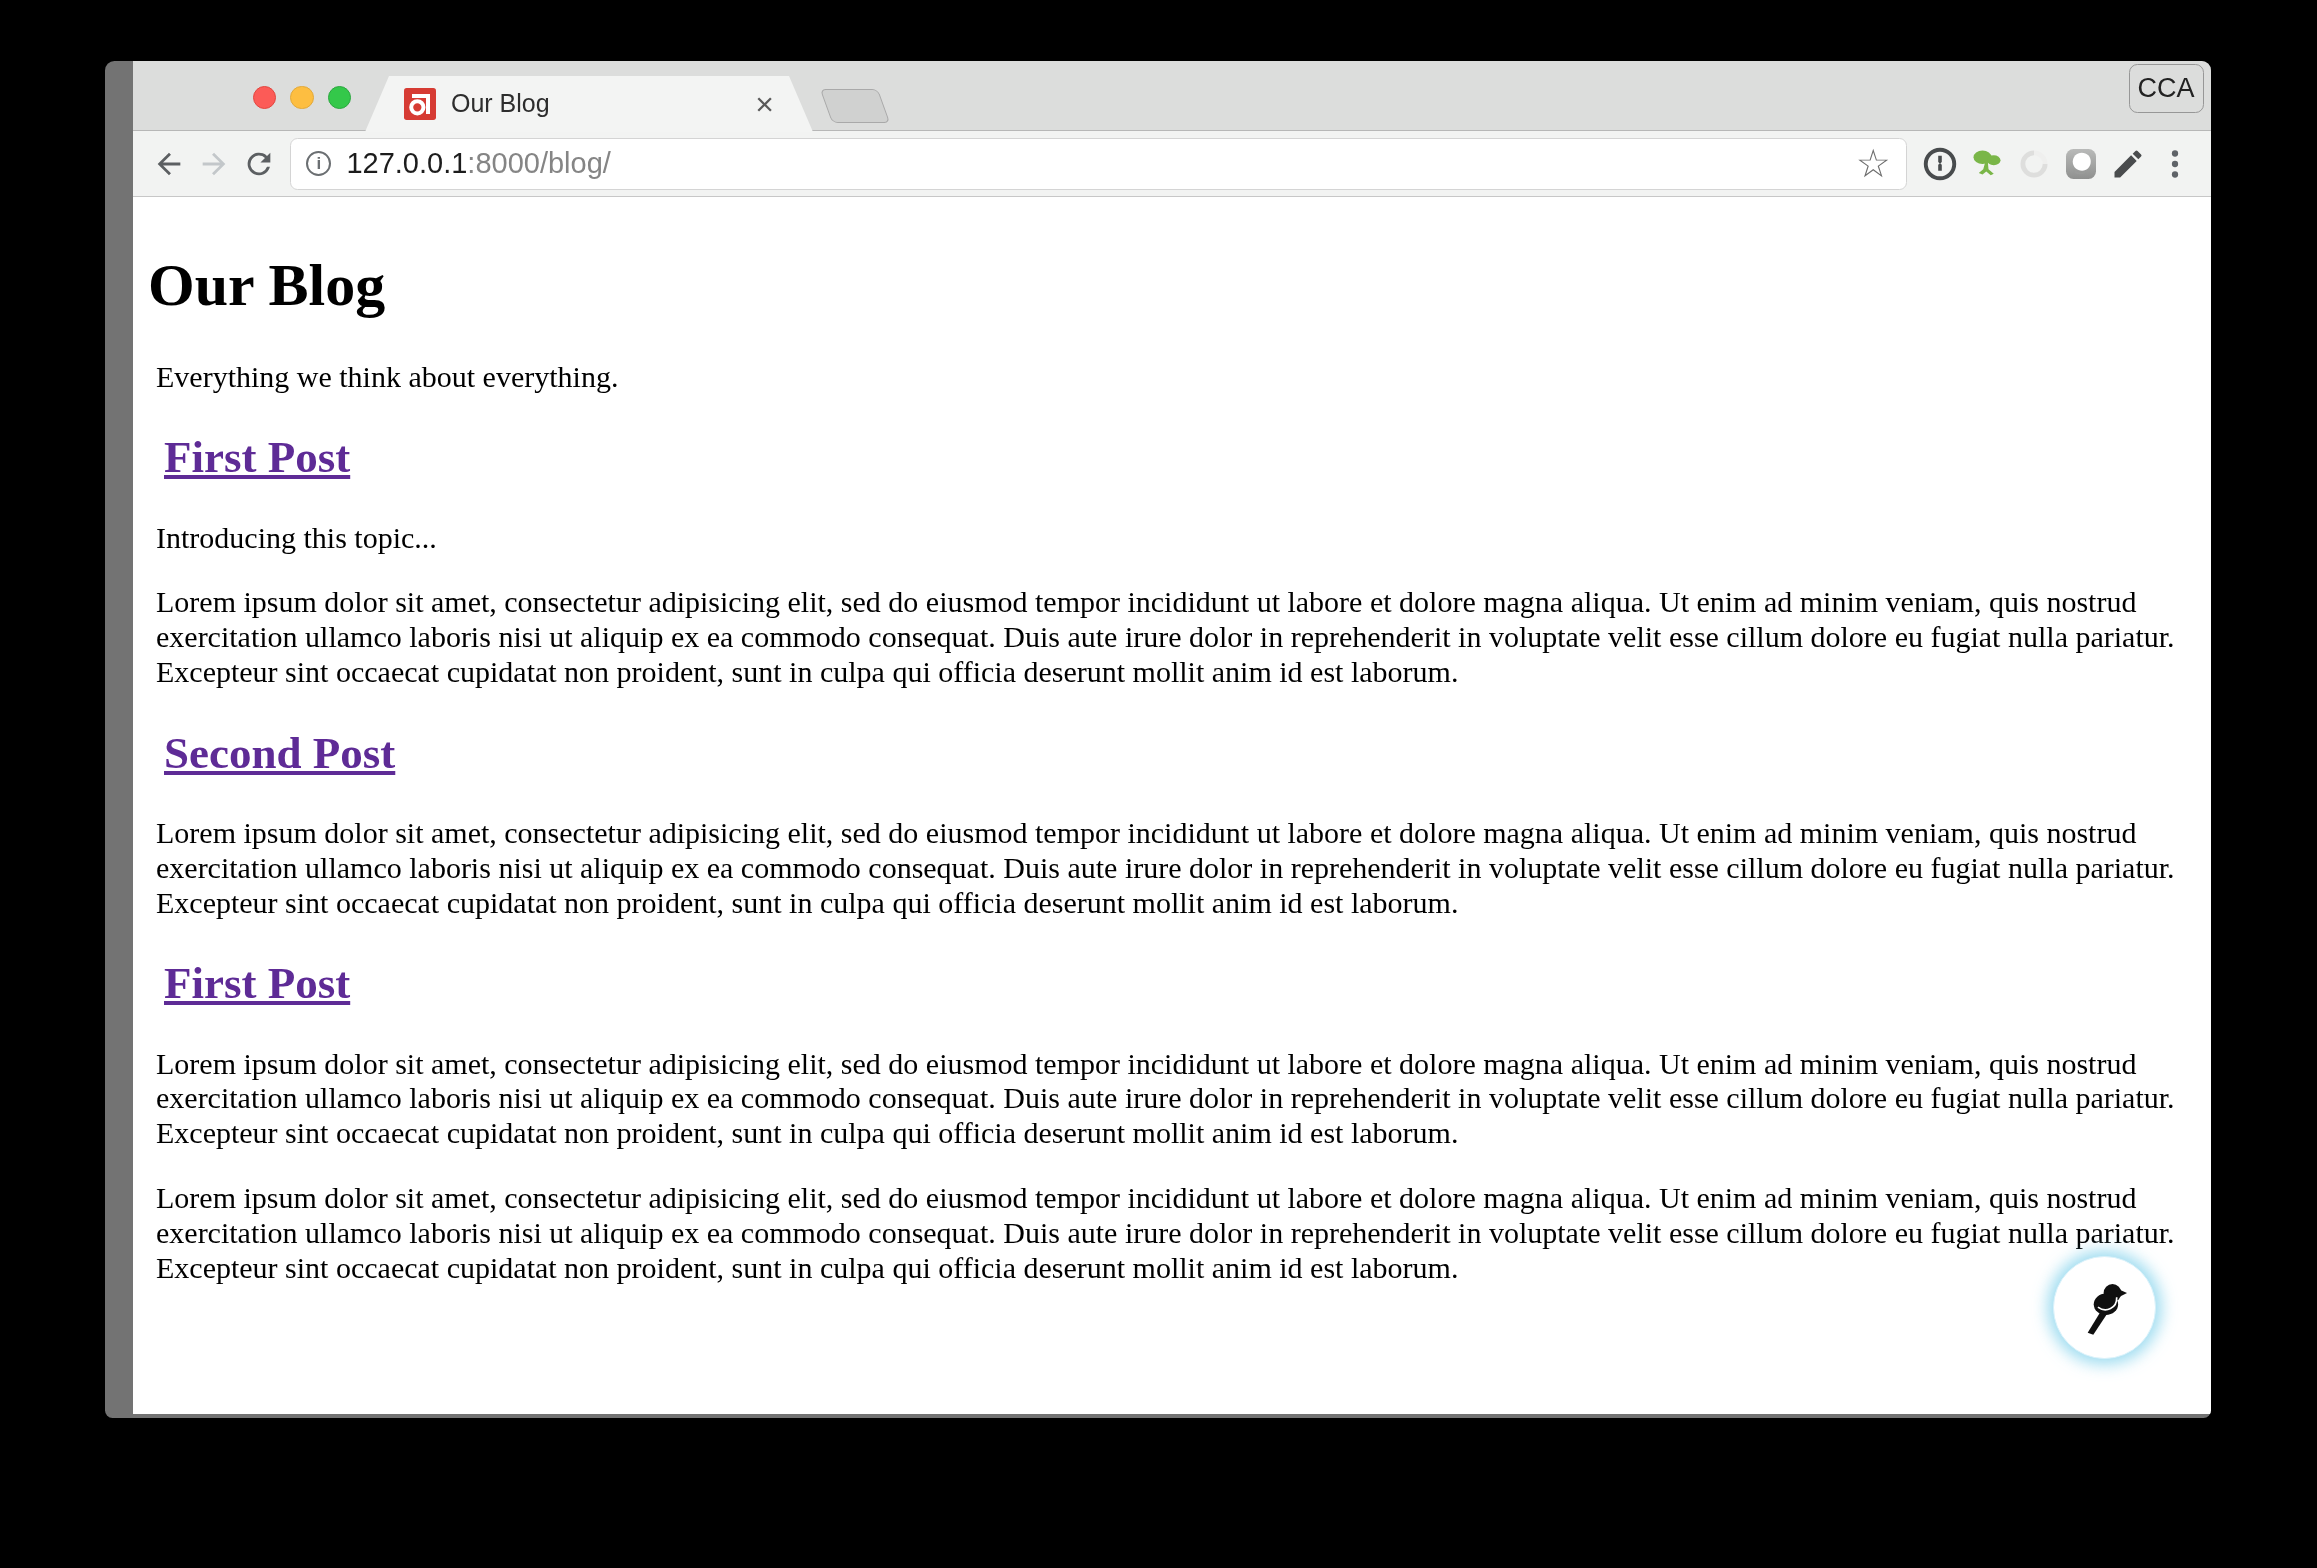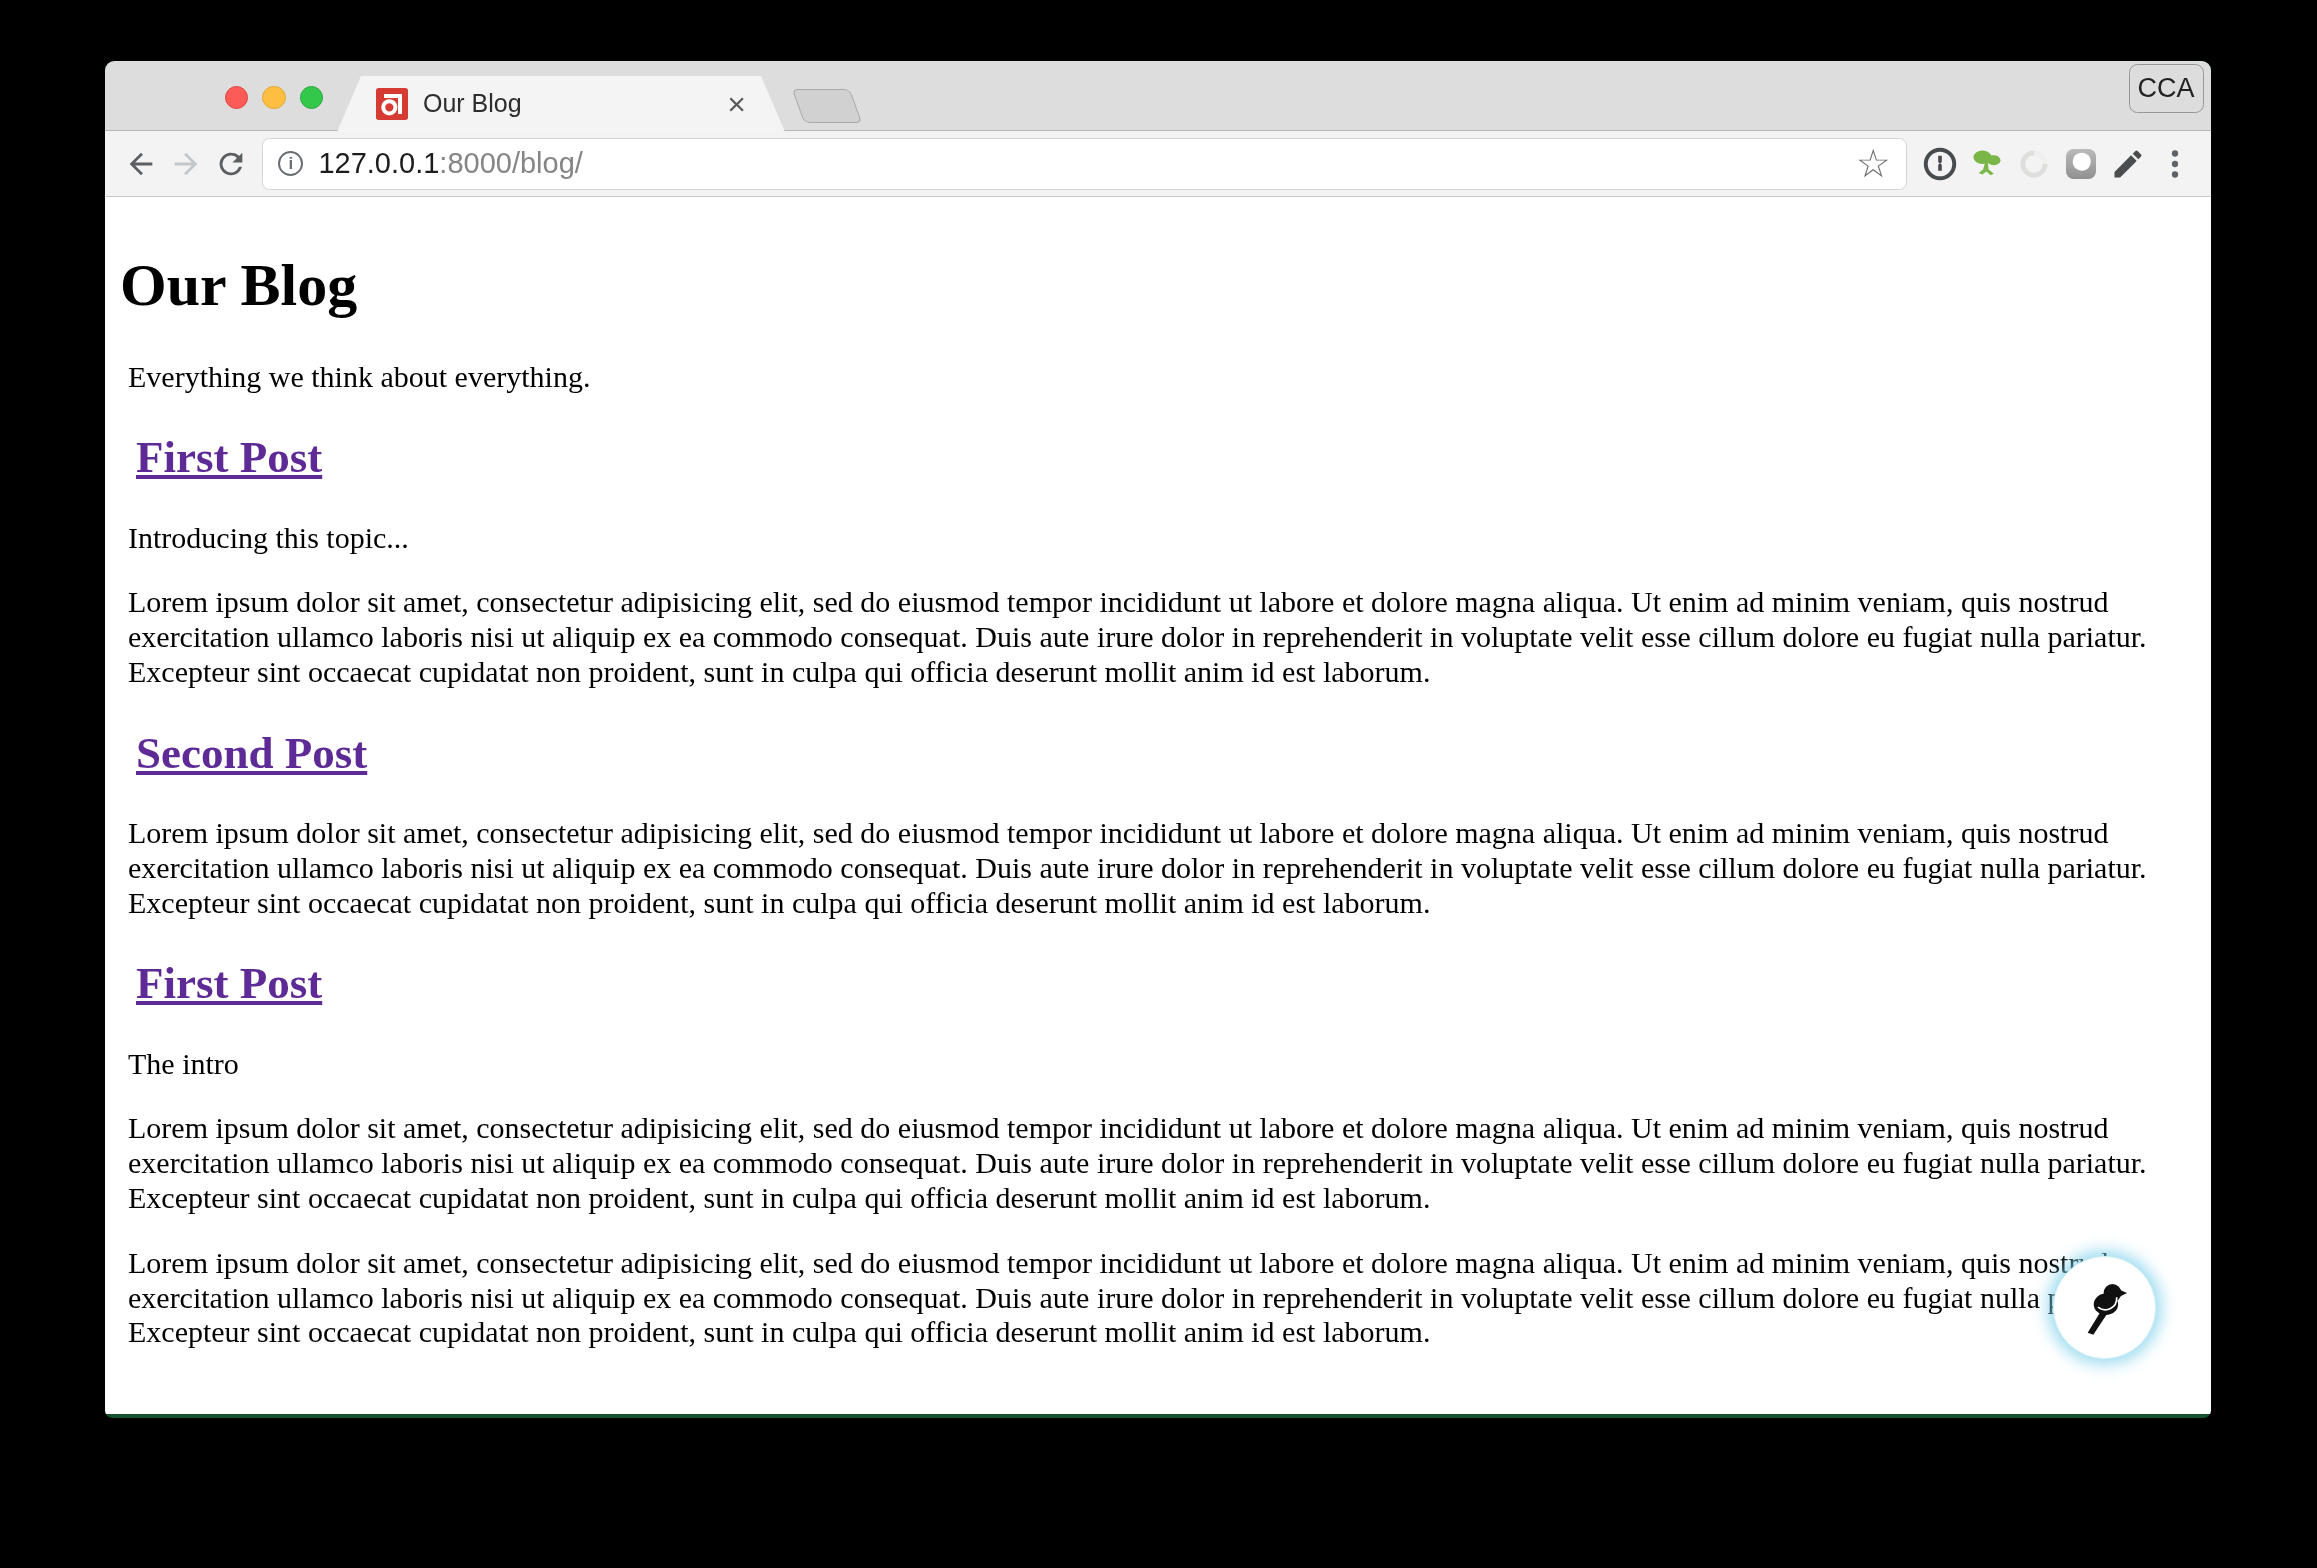--- a/index.html
+++ b/index.html
@@ -2,21 +2,21 @@
 <html style="font-size:15px"><head>
 <meta charset="utf-8">
 <style>
   * { margin:0; padding:0; box-sizing:border-box; }
   html,body { width:2318px; height:1568px; background:#000; overflow:hidden; }
   body { font-family:"Liberation Sans", sans-serif; }
 
   
   .window {
     position:absolute; left:105px; top:61px; width:2106px; height:1357px;
-    border-radius:9.4px 9.4px 7.5px 7.5px; overflow:hidden; background:#14532d;
+    border-radius:9.4px 9.4px 7.5px 7.5px; overflow:hidden; background:#737373;padding-left:28px;
   }
 
   
   .tabstrip {
     position:relative; height:70px; background:#dcdddc;
     border-bottom:1.9px solid #b7b7b7;
   }
   .traffic { position:absolute; left:120px; top:25px; display:flex; gap:14px; }
   .tl { width:23.4px; height:23.4px; border-radius:50%; display:inline-block; }
   .tl.red    { background:#fc5b57; border:0.9px solid #e2463f; }
@@ -197,21 +197,20 @@
       <p>Lorem ipsum dolor sit amet, consectetur adipisicing elit, sed do eiusmod tempor incididunt ut labore et dolore magna aliqua. Ut enim ad minim veniam, quis nostrud exercitation ullamco laboris nisi ut aliquip ex ea commodo consequat. Duis aute irure dolor in reprehenderit in voluptate velit esse cillum dolore eu fugiat nulla pariatur. Excepteur sint occaecat cupidatat non proident, sunt in culpa qui officia deserunt mollit anim id est laborum.</p>
     </article>
 
     <article>
       <h2><a href="#">Second Post</a></h2>
       <p>Lorem ipsum dolor sit amet, consectetur adipisicing elit, sed do eiusmod tempor incididunt ut labore et dolore magna aliqua. Ut enim ad minim veniam, quis nostrud exercitation ullamco laboris nisi ut aliquip ex ea commodo consequat. Duis aute irure dolor in reprehenderit in voluptate velit esse cillum dolore eu fugiat nulla pariatur. Excepteur sint occaecat cupidatat non proident, sunt in culpa qui officia deserunt mollit anim id est laborum.</p>
     </article>
 
     <article>
       <h2><a href="#">First Post</a></h2>
-      <p>The intro</p>
       <p>Lorem ipsum dolor sit amet, consectetur adipisicing elit, sed do eiusmod tempor incididunt ut labore et dolore magna aliqua. Ut enim ad minim veniam, quis nostrud exercitation ullamco laboris nisi ut aliquip ex ea commodo consequat. Duis aute irure dolor in reprehenderit in voluptate velit esse cillum dolore eu fugiat nulla pariatur. Excepteur sint occaecat cupidatat non proident, sunt in culpa qui officia deserunt mollit anim id est laborum.</p>
       <p>Lorem ipsum dolor sit amet, consectetur adipisicing elit, sed do eiusmod tempor incididunt ut labore et dolore magna aliqua. Ut enim ad minim veniam, quis nostrud exercitation ullamco laboris nisi ut aliquip ex ea commodo consequat. Duis aute irure dolor in reprehenderit in voluptate velit esse cillum dolore eu fugiat nulla pariatur. Excepteur sint occaecat cupidatat non proident, sunt in culpa qui officia deserunt mollit anim id est laborum.</p>
     </article>
   </div>
 
   <div class="bird-badge">
     <svg viewBox="0 0 64 64">
       <g fill="#101010">
         <circle cx="40" cy="16" r="9.5"></circle>
         <ellipse cx="33" cy="28" rx="13" ry="11.5"></ellipse>

